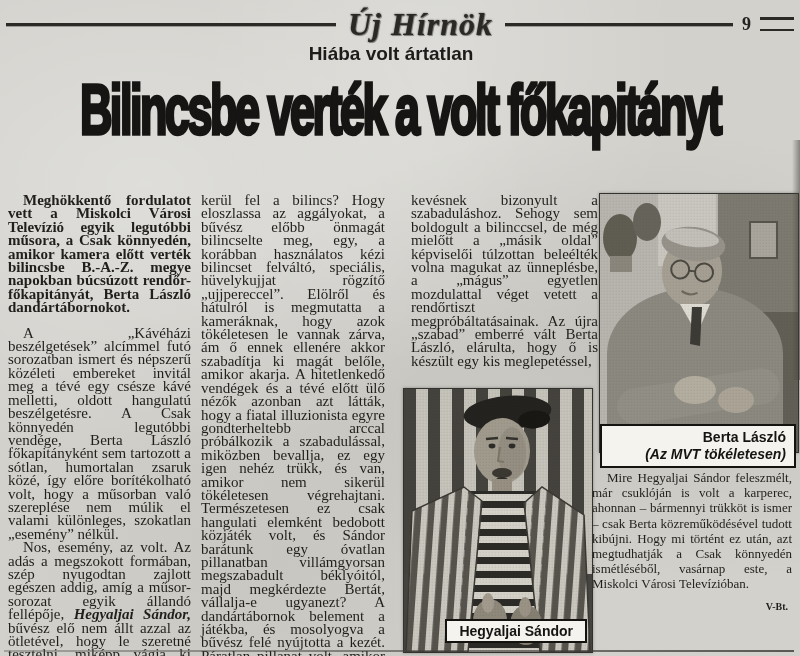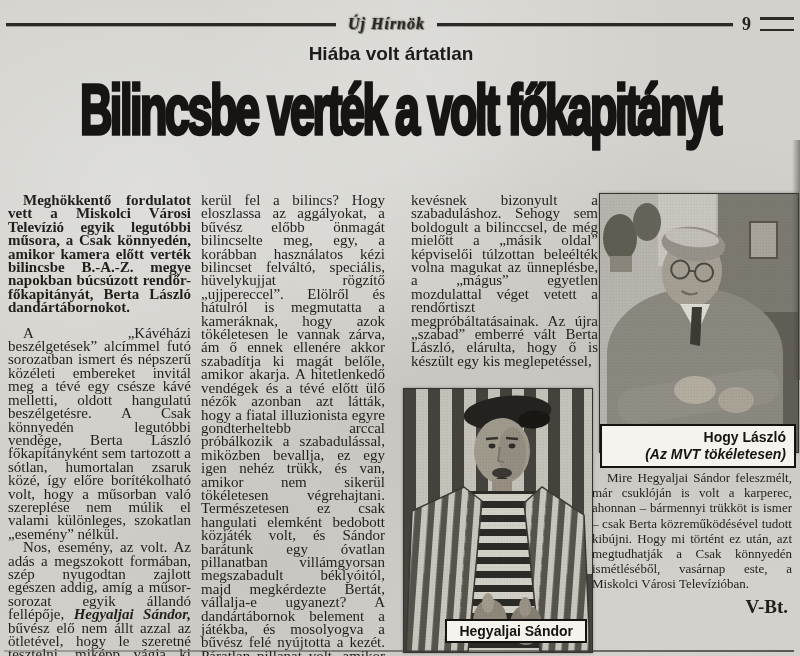--- a/index.html
+++ b/index.html
@@ -17,21 +17,21 @@
     background:linear-gradient(to left,rgba(70,66,60,.55),transparent);pointer-events:none;}
 
   
   .masthead-row{position:absolute;top:10px;left:6px;right:6px;height:28px;
     display:flex;align-items:center;}
   .rule{height:3px;background:#2b2a27;box-shadow:0 1px 0 rgba(43,42,39,.35);}
   .rule.left{width:330px;}
   .rule.right{flex:1;}
   .masthead-title{
     font-family:"Liberation Serif",serif;font-weight:bold;font-style:italic;
-    font-size:16px;letter-spacing:1px;color:#2a2926;padding:0 12px;white-space:nowrap;
+    font-size:32px;letter-spacing:1px;color:#2a2926;padding:0 12px;white-space:nowrap;
     text-shadow:0 0 2px rgba(45,44,40,.75),1px 1px 0 rgba(45,44,40,.4);
   }
   .page-number{font-family:"Liberation Serif",serif;font-weight:bold;font-size:18px;
     color:#242321;padding:0 9px;}
   .double-rule{width:34px;height:9px;border-top:3px solid #2b2a27;border-bottom:2px solid #2b2a27;}
 
   
   .kicker{position:absolute;top:43px;left:0;width:782px;text-align:center;
     font-family:"Liberation Sans",sans-serif;font-weight:bold;font-size:19px;color:#1d1c1a;}
   .headline{position:absolute;top:70px;left:0;width:800px;margin:0;text-align:center;
@@ -63,21 +63,21 @@
   .caption-berta{position:absolute;left:600px;top:424px;width:176px;
     padding:3px 8px;text-align:right;font-size:14px;line-height:17px;}
   .caption-berta .credit{font-style:italic;}
   .caption-hegyaljai{position:absolute;right:5px;bottom:9px;
     padding:2px 12px;font-size:14px;white-space:nowrap;}
 
   
   #col4-text{position:absolute;left:592px;top:470px;width:200px;
     text-align:justify;font-size:13px;line-height:15.2px;}
   #col4-text p{margin:0;}
-  .byline{text-align:right;font-weight:bold;font-size:19px;margin-top:7px;padding-right:4px;}
+  .byline{text-align:right;font-weight:bold;font-size:10px;margin-top:7px;padding-right:4px;}
 
   .bottom-rule{position:absolute;left:4px;right:6px;top:650px;height:1.5px;
     background:linear-gradient(to right,rgba(80,77,71,.35),rgba(60,58,53,.8));}
 </style>
 </head>
 <body>
 
 <header class="masthead-row">
   <div class="rule left"></div>
   <div class="masthead-title">Új Hírnök</div>
@@ -135,21 +135,21 @@
       <rect x="16" y="184" width="164" height="36" rx="18" fill="#918e85"></rect>
     </g>
     <ellipse cx="95" cy="196" rx="21" ry="14" fill="#b3ada0"></ellipse>
     <ellipse cx="136" cy="206" rx="18" ry="13" fill="#aaa396"></ellipse>
     <rect x="0" y="232" width="70" height="26" fill="#6e6b63"></rect>
     <rect width="198" height="258" fill="url(#halftone)"></rect>
   </svg>
 </figure>
 
 <div class="caption-box caption-berta">
-  <div>Hogy László</div>
+  <div>Berta László</div>
   <div class="credit">(Az MVT tökéletesen)</div>
 </div>
 
 <div id="col4-text">
   <p class="indent">Mire Hegyaljai Sándor feleszmélt, már csuklóján is volt a karperec, ahonnan – bármennyi trükköt is ismer – csak Berta közreműködésével tudott kibújni. Hogy mi történt ez után, azt megtudhatják a Csak könnyedén ismétléséből, vasárnap este, a Miskolci Városi Televízióban.</p>
   <div class="byline">V-Bt.</div>
 </div>
 
 <figure class="photo photo-hegyaljai">
   <svg width="188" height="263" viewBox="0 0 188 263" xmlns="http://www.w3.org/2000/svg">

